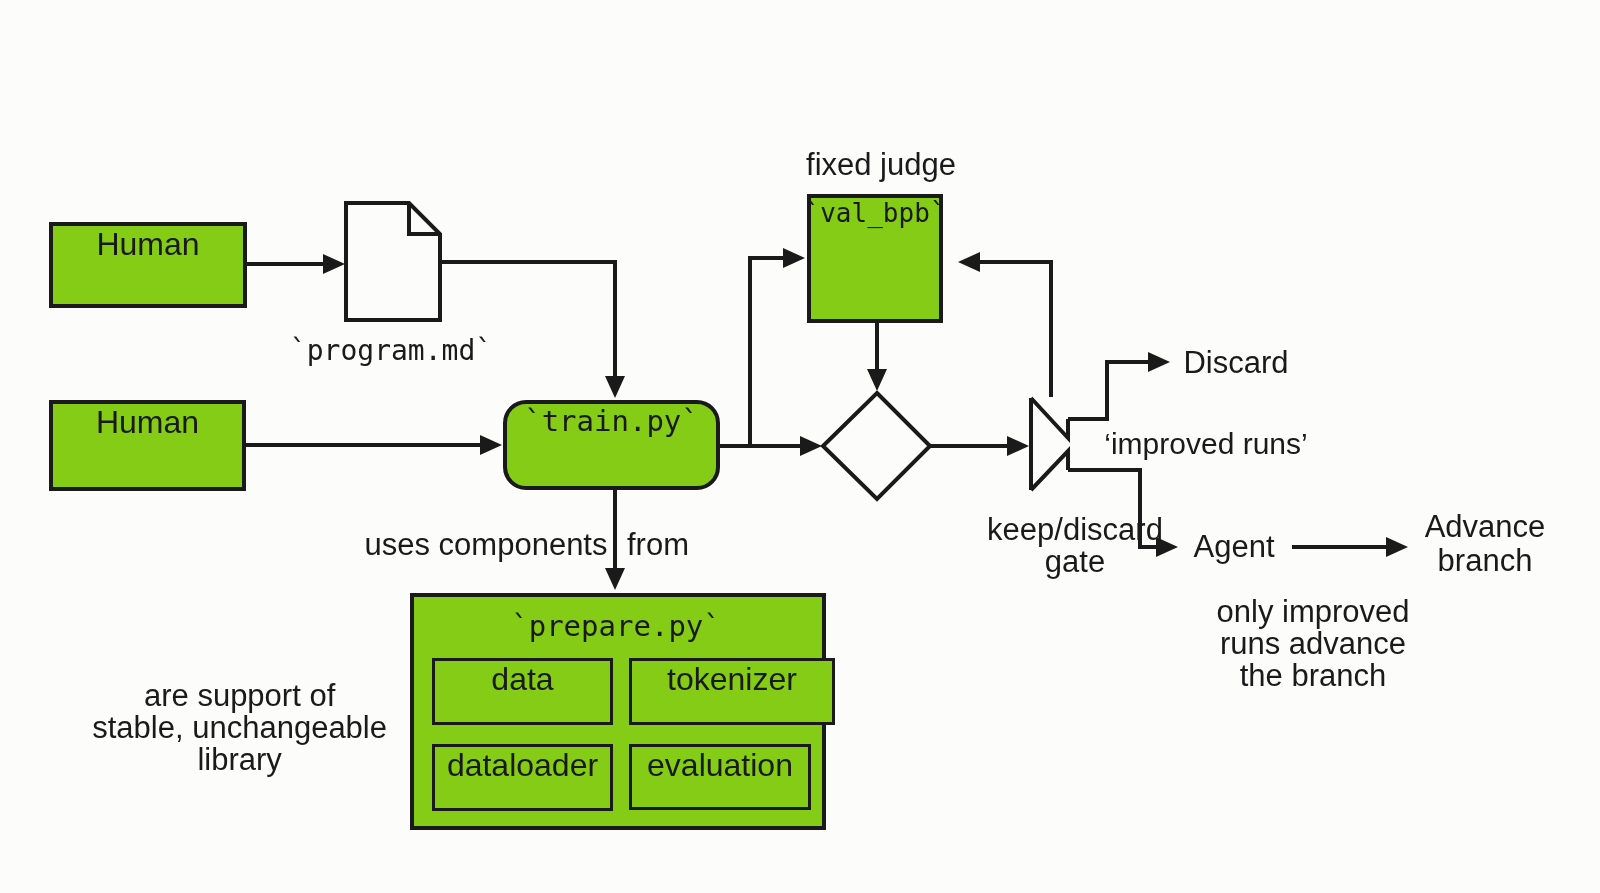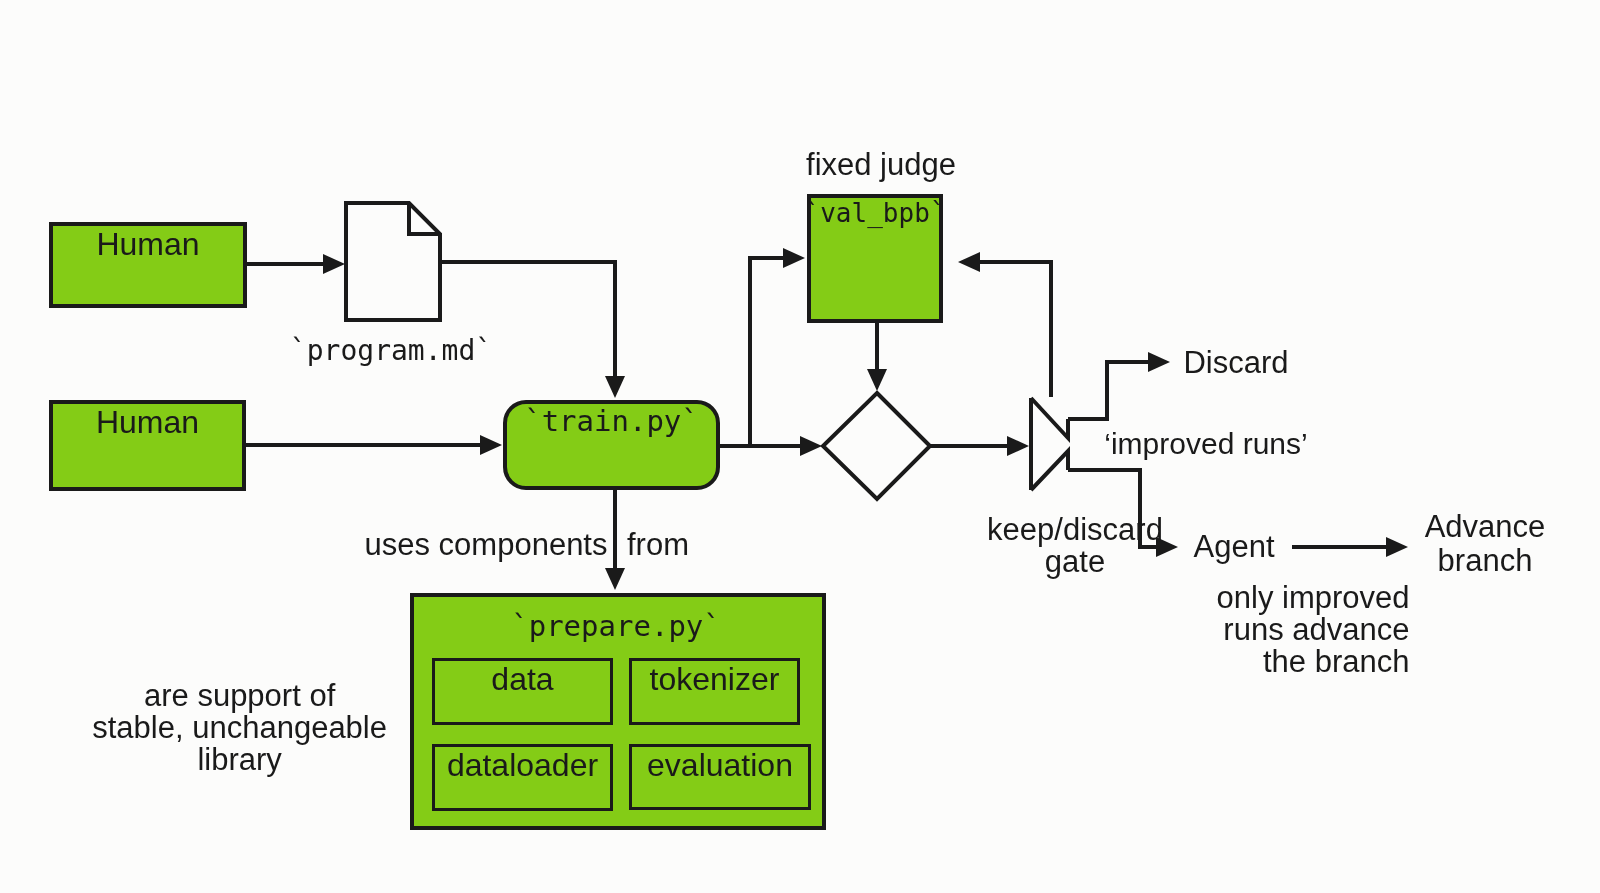--- a/index.html
+++ b/index.html
@@ -97,21 +97,21 @@
   <div class="box mono" style="left:807px;top:194px;width:136px;height:129px;font-size:26px;">
     <span>`val_bpb`</span>
   </div>
 
   <div class="box" style="left:410px;top:593px;width:416px;height:237px;"></div>
   <div class="lbl mono" style="left:616px;top:626px;font-size:29px;">`prepare.py`</div>
 
   <div class="box sans" style="left:432px;top:658px;width:181px;height:67px;border-width:3px;">
     <span>data</span>
   </div>
-  <div class="box sans" style="left:629px;top:658px;width:171px;height:67px;border-width:3px;">
+  <div class="box sans" style="left:629px;top:658px;width:206px;height:67px;border-width:3px;">
     <span>tokenizer</span>
   </div>
   <div class="box sans" style="left:432px;top:744px;width:181px;height:67px;border-width:3px;">
     <span>dataloader</span>
   </div>
   <div class="box sans" style="left:629px;top:744px;width:182px;height:66px;border-width:3px;">
     <span>evaluation</span>
   </div>
 
   <div class="lbl mono" style="left:391px;top:351px;font-size:28px;">`program.md`</div>
@@ -126,21 +126,21 @@
 
   <div class="lbl" style="left:1206px;top:444px;font-size:30px;">‘improved runs’</div>
 
   <div class="lbl" style="left:1236px;top:363px;">Discard</div>
 
   <div class="lbl" style="left:1234px;top:547px;">Agent</div>
 
   <div class="lbl ml" style="left:1485px;top:544px;line-height:34px;">Advance
 branch</div>
 
-  <div class="lbl ml" style="left:1313px;top:630px;text-align:right;">only improved
+  <div class="lbl ml" style="left:1313px;top:644px;">only improved
 runs advance
 the branch</div>
 
   <div class="lbl ml right-align" style="left:auto;right:1213px;top:680px;">are support of
 stable, unchangeable
 library</div>
 
 </div>
 
 </body></html>

